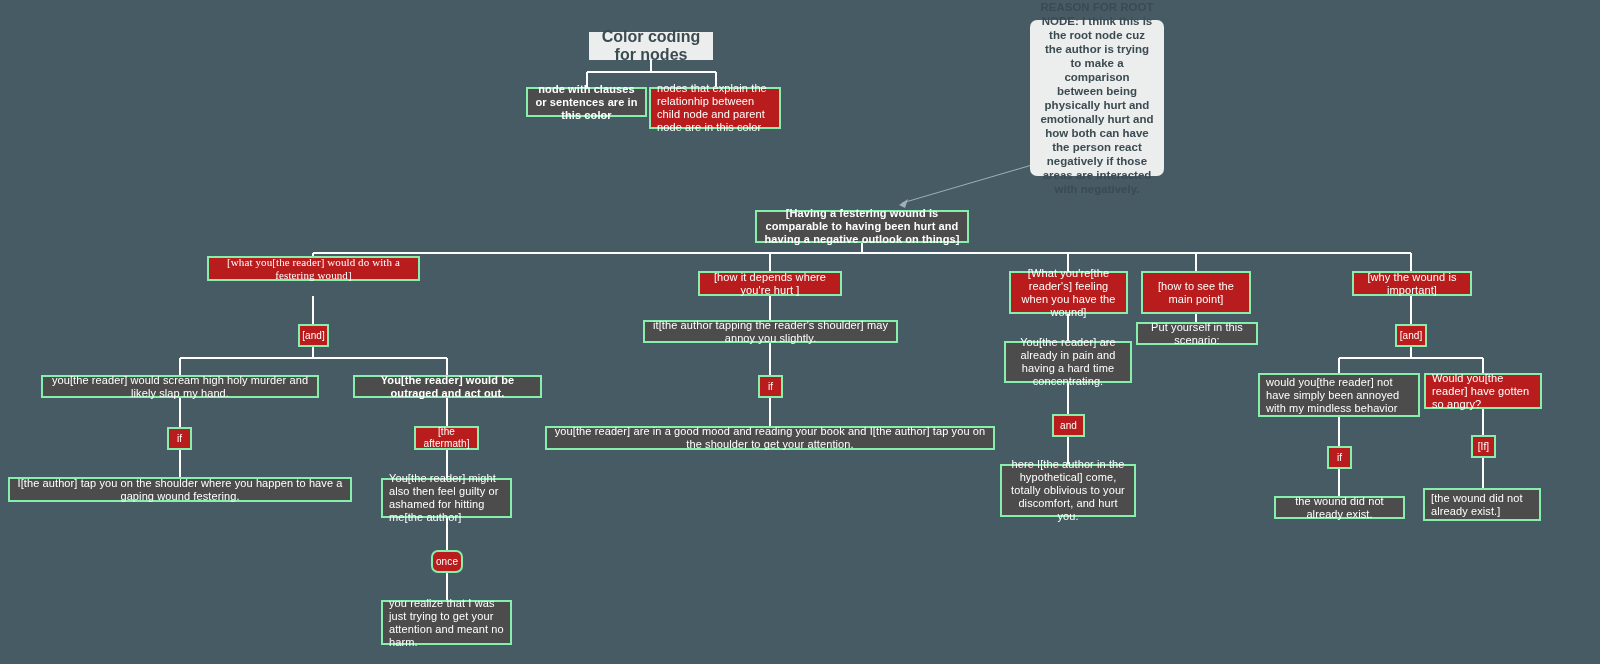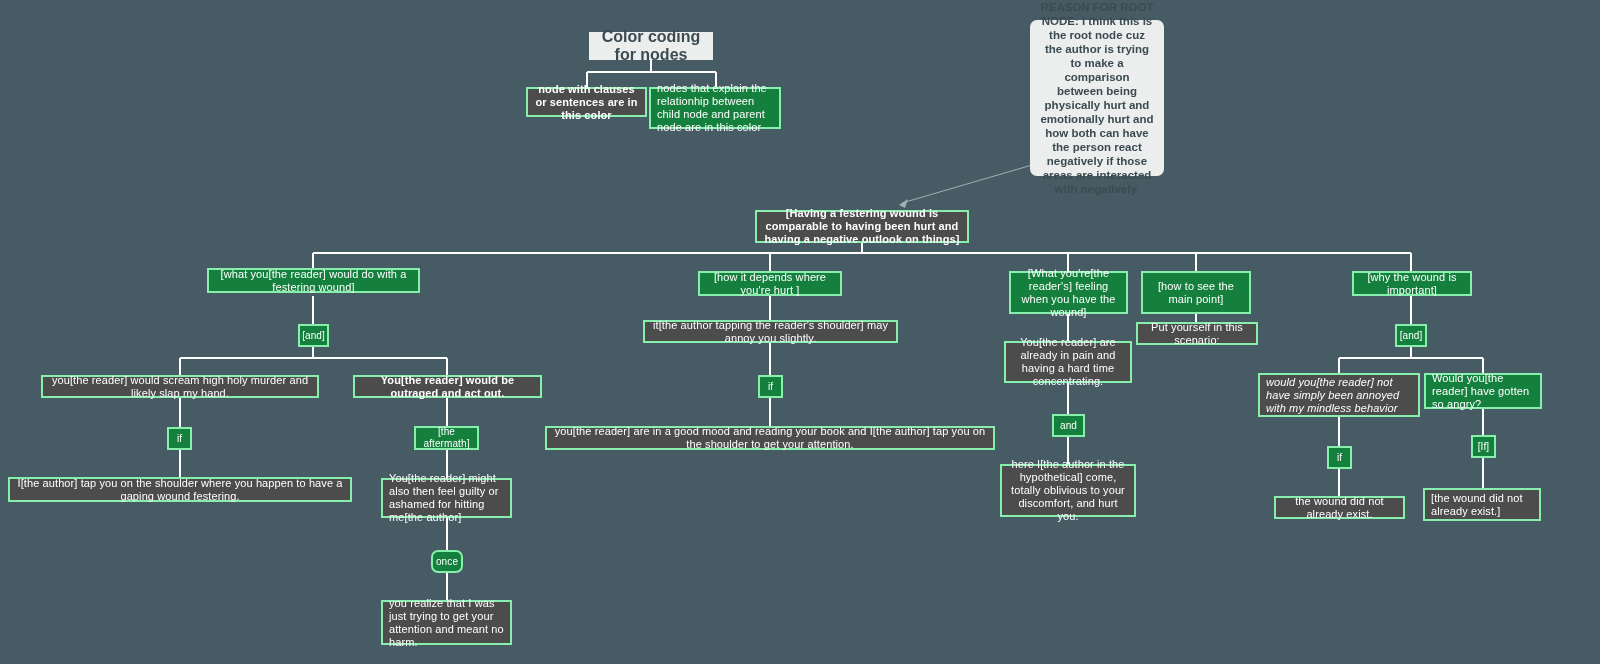--- a/index.html
+++ b/index.html
@@ -22,21 +22,21 @@
     font-size:11px;
     line-height:13px;
     padding:4px 6px;
     display:flex;
     align-items:center;
     justify-content:center;
     text-align:center;
     letter-spacing:.1px;
   }
   .node.gray{background:#4c4c4c;}
-  .node.teal{background:#15803d;}
+  .node.teal{background:#b91c1c;}
   .node.left{text-align:left;justify-content:flex-start;}
   .node.bold{font-weight:bold;}
   .node.small{font-size:10px;line-height:12px;padding:3px 4px;}
 
   .note{
     position:absolute;
     box-sizing:border-box;
     background:#eceded;
     color:#3b4b52;
     border-radius:7px;
@@ -123,21 +123,21 @@
   <div class="legend-title" style="left:589px;top:32px;width:124px;height:28px;">Color coding for nodes</div>
 
   <div class="node gray bold" style="left:526px;top:87px;width:121px;height:30px;">node with clauses or sentences are in this color</div>
 
   <div class="node teal left" style="left:649px;top:87px;width:132px;height:42px;">nodes that explain the relationhip between child node and parent node are in this color</div>
 
   <div class="note" style="left:1030px;top:20px;width:134px;height:156px;">REASON FOR ROOT NODE: I think this is the root node cuz the author is trying to make a comparison between being physically hurt and emotionally hurt and how both can have the person react negatively if those areas are interacted with negatively.</div>
 
   <div class="node gray bold" style="left:755px;top:210px;width:214px;height:33px;">[Having a festering wound is comparable to having been hurt and having a negative outlook on things]</div>
 
-  <div class="node teal" style="left:207px;top:268px;width:213px;height:25px;">[what you[the reader] would do with a festering wound]</div>
+  <div class="node teal" style="left:207px;top:256px;width:213px;height:25px;font-family:Liberation Serif, serif;">[what you[the reader] would do with a festering wound]</div>
 
   <div class="node teal small" style="left:298px;top:324px;width:31px;height:23px;">[and]</div>
 
   <div class="node gray" style="left:41px;top:375px;width:278px;height:23px;">you[the reader] would scream high holy murder and likely slap my hand.</div>
 
   <div class="node teal small" style="left:167px;top:427px;width:25px;height:23px;">if</div>
 
   <div class="node gray" style="left:8px;top:477px;width:344px;height:25px;">I[the author] tap you on the shoulder where you happen to have a gaping wound festering.</div>
 
   <div class="node gray" style="left:353px;top:375px;width:189px;height:23px;font-weight:bold;">You[the reader] would be outraged and act out.</div>
@@ -167,21 +167,21 @@
   <div class="node gray" style="left:1000px;top:464px;width:136px;height:53px;">here I[the author in the hypothetical] come, totally oblivious to your discomfort, and hurt you.</div>
 
   <div class="node teal" style="left:1141px;top:271px;width:110px;height:43px;">[how to see the main point]</div>
 
   <div class="node gray" style="left:1136px;top:322px;width:122px;height:23px;">Put yourself in this scenario:</div>
 
   <div class="node teal" style="left:1352px;top:271px;width:120px;height:25px;">[why the wound is important]</div>
 
   <div class="node teal small" style="left:1395px;top:324px;width:32px;height:23px;">[and]</div>
 
-  <div class="node gray left" style="left:1258px;top:373px;width:162px;height:44px;font-style:italic;">would you[the reader] not have simply been annoyed with my mindless behavior</div>
+  <div class="node gray left" style="left:1258px;top:373px;width:162px;height:44px;">would you[the reader] not have simply been annoyed with my mindless behavior</div>
 
   <div class="node teal small" style="left:1327px;top:446px;width:25px;height:23px;">if</div>
 
   <div class="node gray" style="left:1274px;top:496px;width:131px;height:23px;">the wound did not already exist.</div>
 
   <div class="node teal left" style="left:1424px;top:373px;width:118px;height:36px;">Would you[the reader] have gotten so angry?</div>
 
   <div class="node teal small" style="left:1471px;top:435px;width:25px;height:23px;">[If]</div>
 
   <div class="node gray left" style="left:1423px;top:488px;width:118px;height:33px;">[the wound did not already exist.]</div>

